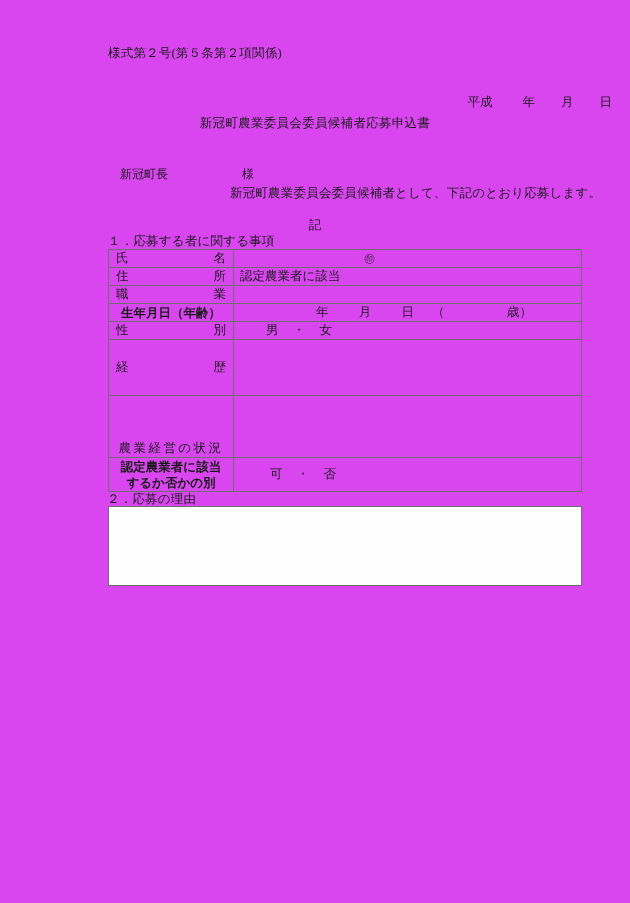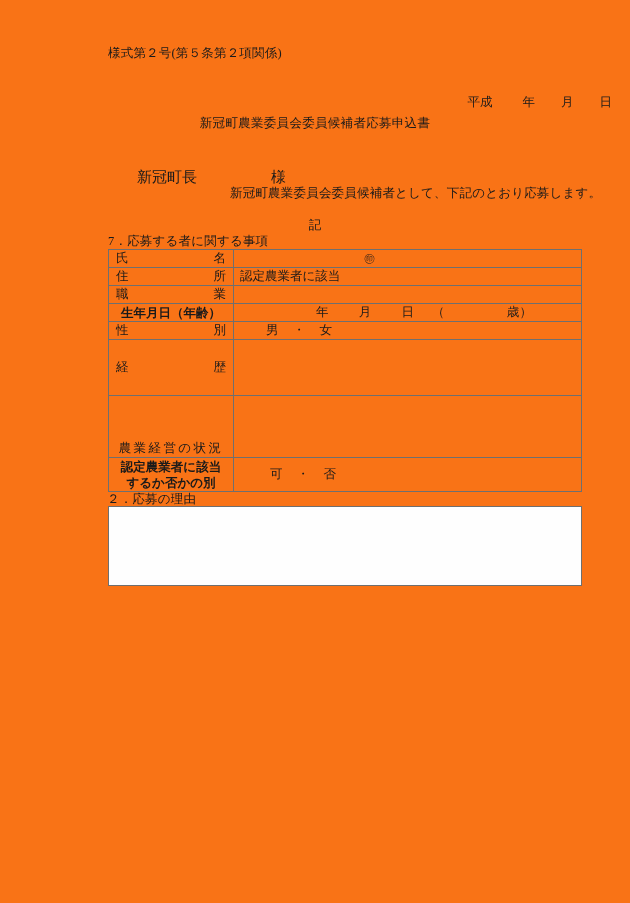--- a/index.html
+++ b/index.html
@@ -14,21 +14,21 @@
     position: relative;
     overflow: hidden;
     font-family: "Liberation Serif", "DejaVu Serif", serif;
     color: #1a1a1a;
     -webkit-font-smoothing: antialiased;
   }
 
   .page {
     position: absolute;
     inset: 0;
-    background: #f97316;
+    background: #d946ef;
   }
 
   
   .abs { position: absolute; white-space: pre; }
   .form-no {
     left: 108px; top: 45px;
     font-size: 12.5px;
     letter-spacing: 0.2px;
   }
   .date-line {
@@ -40,22 +40,22 @@
   .gap-m { display: inline-block; width: 30px; }
 
   .doc-title {
     left: 0; right: 0; top: 115px;
     text-align: center;
     font-size: 12.5px;
     letter-spacing: 0.3px;
   }
 
   .addressee {
-    left: 122px; top: 151px;
-    font-size: 15px;
+    left: 108px; top: 151px;
+    font-size: 12px;
   }
   .addressee .sama { display: inline-block; margin-left: 74px; }
 
   .lead {
     left: 182px; top: 185px;
     font-size: 12.5px;
     letter-spacing: 0.2px;
     margin-left: 48px;
   }
 
@@ -173,21 +173,21 @@
   </div>
 
   <div class="abs addressee">
     <span>新冠町長</span><span class="sama">様</span>
   </div>
 
   <div class="abs lead">新冠町農業委員会委員候補者として、下記のとおり応募します。</div>
 
   <div class="abs ki">記</div>
 
-  <div class="abs section-heading sec1-heading">7．応募する者に関する事項</div>
+  <div class="abs section-heading sec1-heading">１．応募する者に関する事項</div>
 
   <table class="form-table">
     <tbody>
       <tr class="r-name">
         <td class="label">
           <span class="spread">
             <span>氏</span>
             <span>名</span>
           </span>
         </td>

